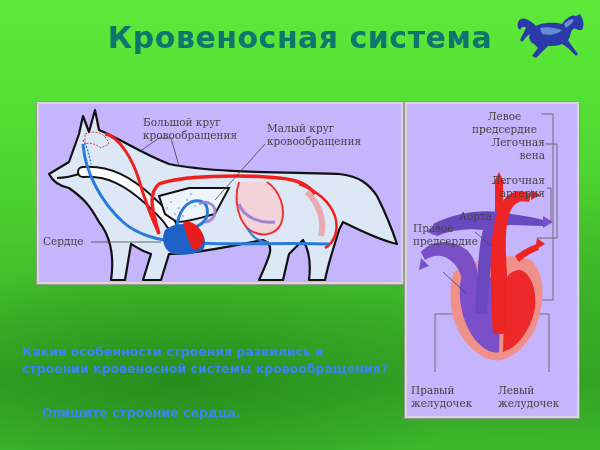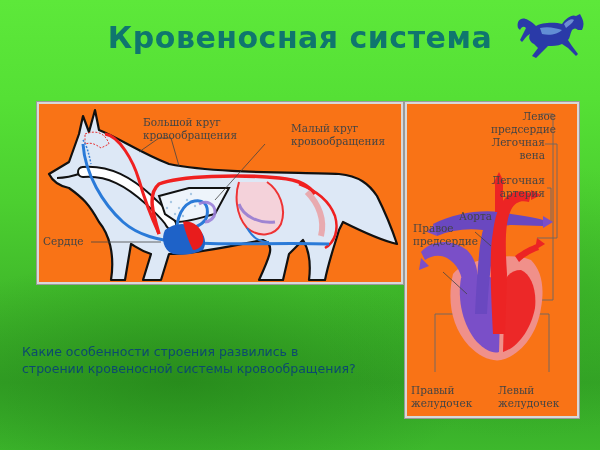--- a/index.html
+++ b/index.html
@@ -12,31 +12,31 @@
       linear-gradient(180deg, #5de83a 0%, #55e035 22%, #4ccf30 45%, #3fb72a 68%, #34a426 85%, #3db82c 100%);
   }
   .slide { position: absolute; inset: 0; }
   .title {
     position: absolute; left: 80px; top: 18px; width: 440px; text-align: center;
     color: #0f766e; font-family: "DejaVu Sans", sans-serif; font-weight: bold;
     font-size: 30px; line-height: 40px; letter-spacing: 0.5px;
   }
   .horse { position: absolute; left: 512px; top: 6px; width: 80px; height: 60px; }
   .panel {
-    position: absolute; background: #f97316; border: 2px solid #d8d8d8;
+    position: absolute; background: #c4b5fd; border: 2px solid #d8d8d8;
     box-shadow: 0 0 0 1px #9a9a9a;
     text-decoration: underline;
   }
   .panel-left { left: 37px; top: 102px; width: 362px; height: 178px; }
   .panel-right { left: 405px; top: 102px; width: 170px; height: 312px; }
   .lbl { position: absolute; font-family: "DejaVu Serif", serif; font-size: 10.5px; color: #444; line-height: 13px; white-space: nowrap; }
   .lbl.r { text-align: right; }
   .q {
-    position: absolute; font-family: "DejaVu Sans", sans-serif; font-weight: normal;
-    color: #0c4a6e; font-size: 12.5px; line-height: 17px;
+    position: absolute; font-family: "DejaVu Sans", sans-serif; font-weight: bold;
+    color: #3b82f6; font-size: 12.5px; line-height: 17px;
   }
   .q1 { left: 22px; top: 343px; width: 390px; }
   .q2 { left: 42px; top: 404px; }
   svg { display: block; }
 </style>
 </head>
 <body>
 
 <div class="slide">
 
@@ -97,21 +97,21 @@
       <line x1="100" y1="48" x2="120" y2="34" stroke="#444" stroke-width="0.8"></line>
       <line x1="132" y1="34" x2="140" y2="62" stroke="#444" stroke-width="0.8"></line>
       <line x1="120" y1="34" x2="132" y2="34" stroke="#444" stroke-width="0.8"></line>
       <line x1="226" y1="40" x2="176" y2="96" stroke="#444" stroke-width="0.8"></line>
       <line x1="52" y1="138" x2="122" y2="138" stroke="#444" stroke-width="0.8"></line>
     </svg>
     <div class="lbl" style="left:104px; top:12px;">
       <div>Большой круг</div>
       <div>кровообращения</div>
     </div>
-    <div class="lbl" style="left:228px; top:18px;margin-left:24px;">
+    <div class="lbl" style="left:228px; top:18px;">
       <div>Малый круг</div>
       <div>кровообращения</div>
     </div>
     <div class="lbl" style="left:4px; top:131px;">Сердце</div>
   </div>
 
   <div class="panel panel-right">
     <svg width="170" height="312" viewBox="0 0 170 312" style="position:absolute; left:0; top:0;">
 
       <path d="M134 10 L146 10 L146 196 L114 196" stroke="#666" stroke-width="0.9" fill="none"></path>
@@ -139,21 +139,21 @@
       <path d="M136 112 L136 124 L146 118 Z" fill="#7a4fc8"></path>
       <path d="M28 120 L20 128 L30 132 Z" fill="#7a4fc8"></path>
       <path d="M14 154 L12 166 L22 162 Z" fill="#7a4fc8"></path>
 
       <path d="M108 152 C116 146 124 142 130 140 L132 146 C126 148 118 152 112 158 Z" fill="#ec2424"></path>
       <path d="M130 134 L128 146 L138 140 Z" fill="#ec2424"></path>
 
       <line x1="68" y1="128" x2="84" y2="142" stroke="#444" stroke-width="0.8"></line>
       <line x1="36" y1="168" x2="60" y2="190" stroke="#444" stroke-width="0.8"></line>
     </svg>
-    <div class="lbl r" style="right:21px; top:6px;">
+    <div class="lbl r" style="right:40px; top:6px;text-align:center;">
       <div>Левое</div>
       <div>предсердие</div>
     </div>
     <div class="lbl r" style="right:32px; top:32px;">
       <div>Легочная</div>
       <div>вена</div>
     </div>
     <div class="lbl r" style="right:32px; top:70px;">
       <div>Легочная</div>
       <div>артерия</div>
@@ -170,14 +170,15 @@
     <div class="lbl" style="left:91px; top:280px;">
       <div>Левый</div>
       <div>желудочек</div>
     </div>
   </div>
 
   <div class="q q1">
     <div>Какие особенности строения развились в</div>
     <div>строении кровеносной системы кровообращения?</div>
   </div>
+  <div class="q q2">Опишите строение сердца.</div>
 
 </div>
 
 </body></html>

